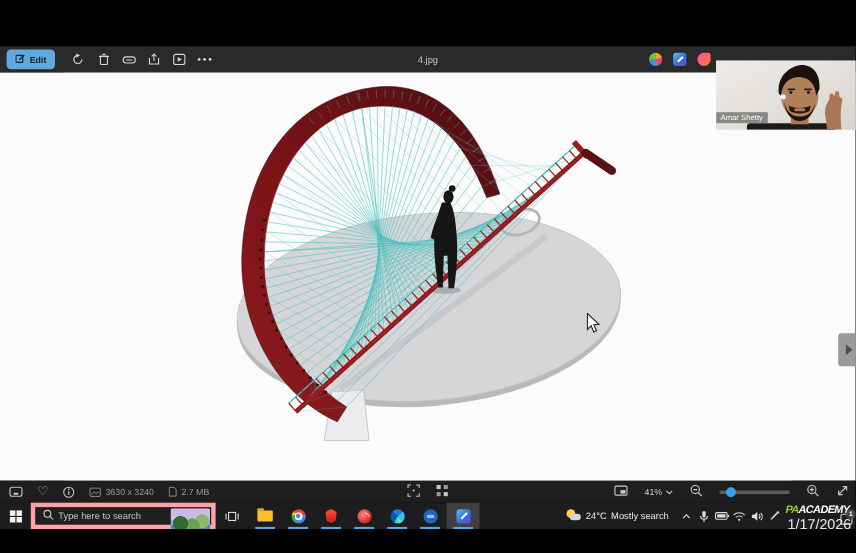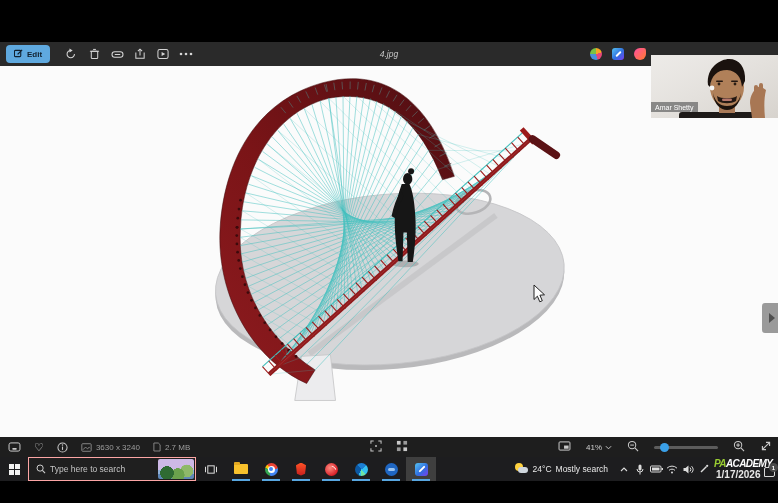--- a/index.html
+++ b/index.html
@@ -11,21 +11,21 @@
   .top-strip { position:absolute; left:0; top:0; width:778px; height:42px; background:#000; }
 
   
   .toolbar { position:absolute; left:0; top:42px; width:778px; height:24px; background:#2a2a2a;
              display:flex; align-items:center; }
   .edit-btn { display:flex; align-items:center; gap:4px; background:#5fa9df; color:#10202e;
               border-radius:4px; height:18px; padding:0 8px; margin-left:6px; font-size:8px; font-weight:bold;justify-content:center; }
   .tb-icon { width:22px; height:18px; display:flex; align-items:center; justify-content:center; margin-left:1px; }
   .tb-icon svg { display:block; }
   .tb-title { position:absolute; left:50%; top:0; transform:translateX(-50%); height:24px;
-              display:flex; align-items:center; color:#c9c9c9; font-size:8.5px;font-style:italic; }
+              display:flex; align-items:center; color:#c9c9c9; font-size:8.5px; }
   .tb-right { position:absolute; left:590px; top:0; height:24px; display:flex; align-items:center; gap:10px; }
   .sphere-ic { width:12px; height:12px; border-radius:50%;
                background:conic-gradient(#f5a623 0 20%, #e6477a 20% 45%, #4a90d9 45% 75%, #7ac143 75%); }
   .editapp-ic { width:12px; height:12px; border-radius:3px; position:relative;
                 background:linear-gradient(135deg,#57c4f2,#2f6fe0 55%,#7a3ff0); }
   .editapp-ic::after { content:""; position:absolute; left:3px; top:5px; width:7px; height:2px;
                 background:#fff; transform:rotate(-45deg); border-radius:1px; }
   .clip-ic { width:12px; height:12px; border-radius:50% 20% 50% 50%;
              background:linear-gradient(135deg,#ff4fa0,#ff7b2f); }
 
@@ -49,21 +49,21 @@
   .zoom-track { width:64px; height:3px; background:#5c5c5c; border-radius:2px; position:relative; }
   .zoom-handle { position:absolute; left:6px; top:-3px; width:9px; height:9px; border-radius:50%; background:#3aa0e8; }
   .zoom-pct { display:flex; align-items:center; gap:3px; color:#cfcfcf; }
 
   
   .taskbar { position:absolute; left:0; top:457px; width:778px; height:24px; background:#1d1d1f;
              display:flex; align-items:stretch; }
   .start { width:28px; display:flex; align-items:center; justify-content:center; }
   .win-logo { display:grid; grid-template-columns:5px 5px; grid-template-rows:5px 5px; gap:1px; }
   .win-logo span { background:#f2f2f2; }
-  .searchbox { width:168px; background:#1f1f1f; border:1px solid #fca5a5; display:flex; align-items:center; position:relative; }
+  .searchbox { width:168px; background:#1f1f1f; border:4px solid #fca5a5; display:flex; align-items:center; position:relative; }
   .searchbox input { background:transparent; border:none; outline:none; color:#cfcfcf; font-size:8.5px;
                      width:112px; margin-left:4px; font-family:"Liberation Sans", sans-serif; }
   .searchbox input::placeholder { color:#c4c4c4; }
   .search-glyph { margin-left:7px; }
   .search-art { position:absolute; right:1px; top:1px; width:36px; height:20px; border-radius:2px;
      background:
        radial-gradient(circle at 25% 70%, #2f6b33 0 22%, transparent 23%),
        radial-gradient(circle at 55% 80%, #6ba24d 0 26%, transparent 27%),
        radial-gradient(circle at 80% 60%, #8fb96a 0 20%, transparent 21%),
        linear-gradient(#cdb9e6 0 55%, #8fb0d8 55% 75%, #5e87b8 75%); }
@@ -94,21 +94,21 @@
   .tray { position:absolute; right:0; top:0; height:24px; display:flex; align-items:center; }
   .weather { display:flex; align-items:center; gap:4px; color:#e8e8e8; font-size:8.5px; margin-right:8px; }
   .weather-ic { position:relative; width:14px; height:12px; }
   .weather-ic .sun { position:absolute; left:0; top:0; width:8px; height:8px; border-radius:50%; background:#ffd23e; }
   .weather-ic .cloud { position:absolute; left:3px; top:4px; width:10px; height:6px; border-radius:5px; background:#cfd6dd; }
   .tray-ic { width:16px; display:flex; align-items:center; justify-content:center; }
   .clockblock { position:relative; width:64px; height:24px; margin-left:2px; }
   .wm { position:absolute; left:0; top:1px; width:64px; text-align:left; font-size:10px; font-weight:800;
         font-style:italic; letter-spacing:-0.6px; white-space:nowrap; color:#fff; }
   .wm .pa { color:#9acd32; }
-  .tdate { position:absolute; left:2px; top:12px; font-size:10px; color:#e8e8e8;font-weight:bold; }
+  .tdate { position:absolute; left:2px; top:12px; font-size:13px; color:#e8e8e8; }
   .notif { position:absolute; right:3px; top:10px; width:11px; height:10px; border:1px solid #d9d9d9;
            border-radius:2px 2px 2px 0; }
   .notif .badge { position:absolute; right:-4px; top:-5px; width:9px; height:9px; border-radius:50%;
            background:#4a4a4a; color:#fff; font-size:6px; font-weight:bold; font-style:normal;
            display:flex; align-items:center; justify-content:center; }
 
   .bottom-strip { position:absolute; left:0; top:481px; width:778px; height:22px; background:#000; }
 
   
   .webcam { position:absolute; left:651px; top:55px; width:127px; height:63px; background:#e6e3df; overflow:hidden; z-index:30; }

